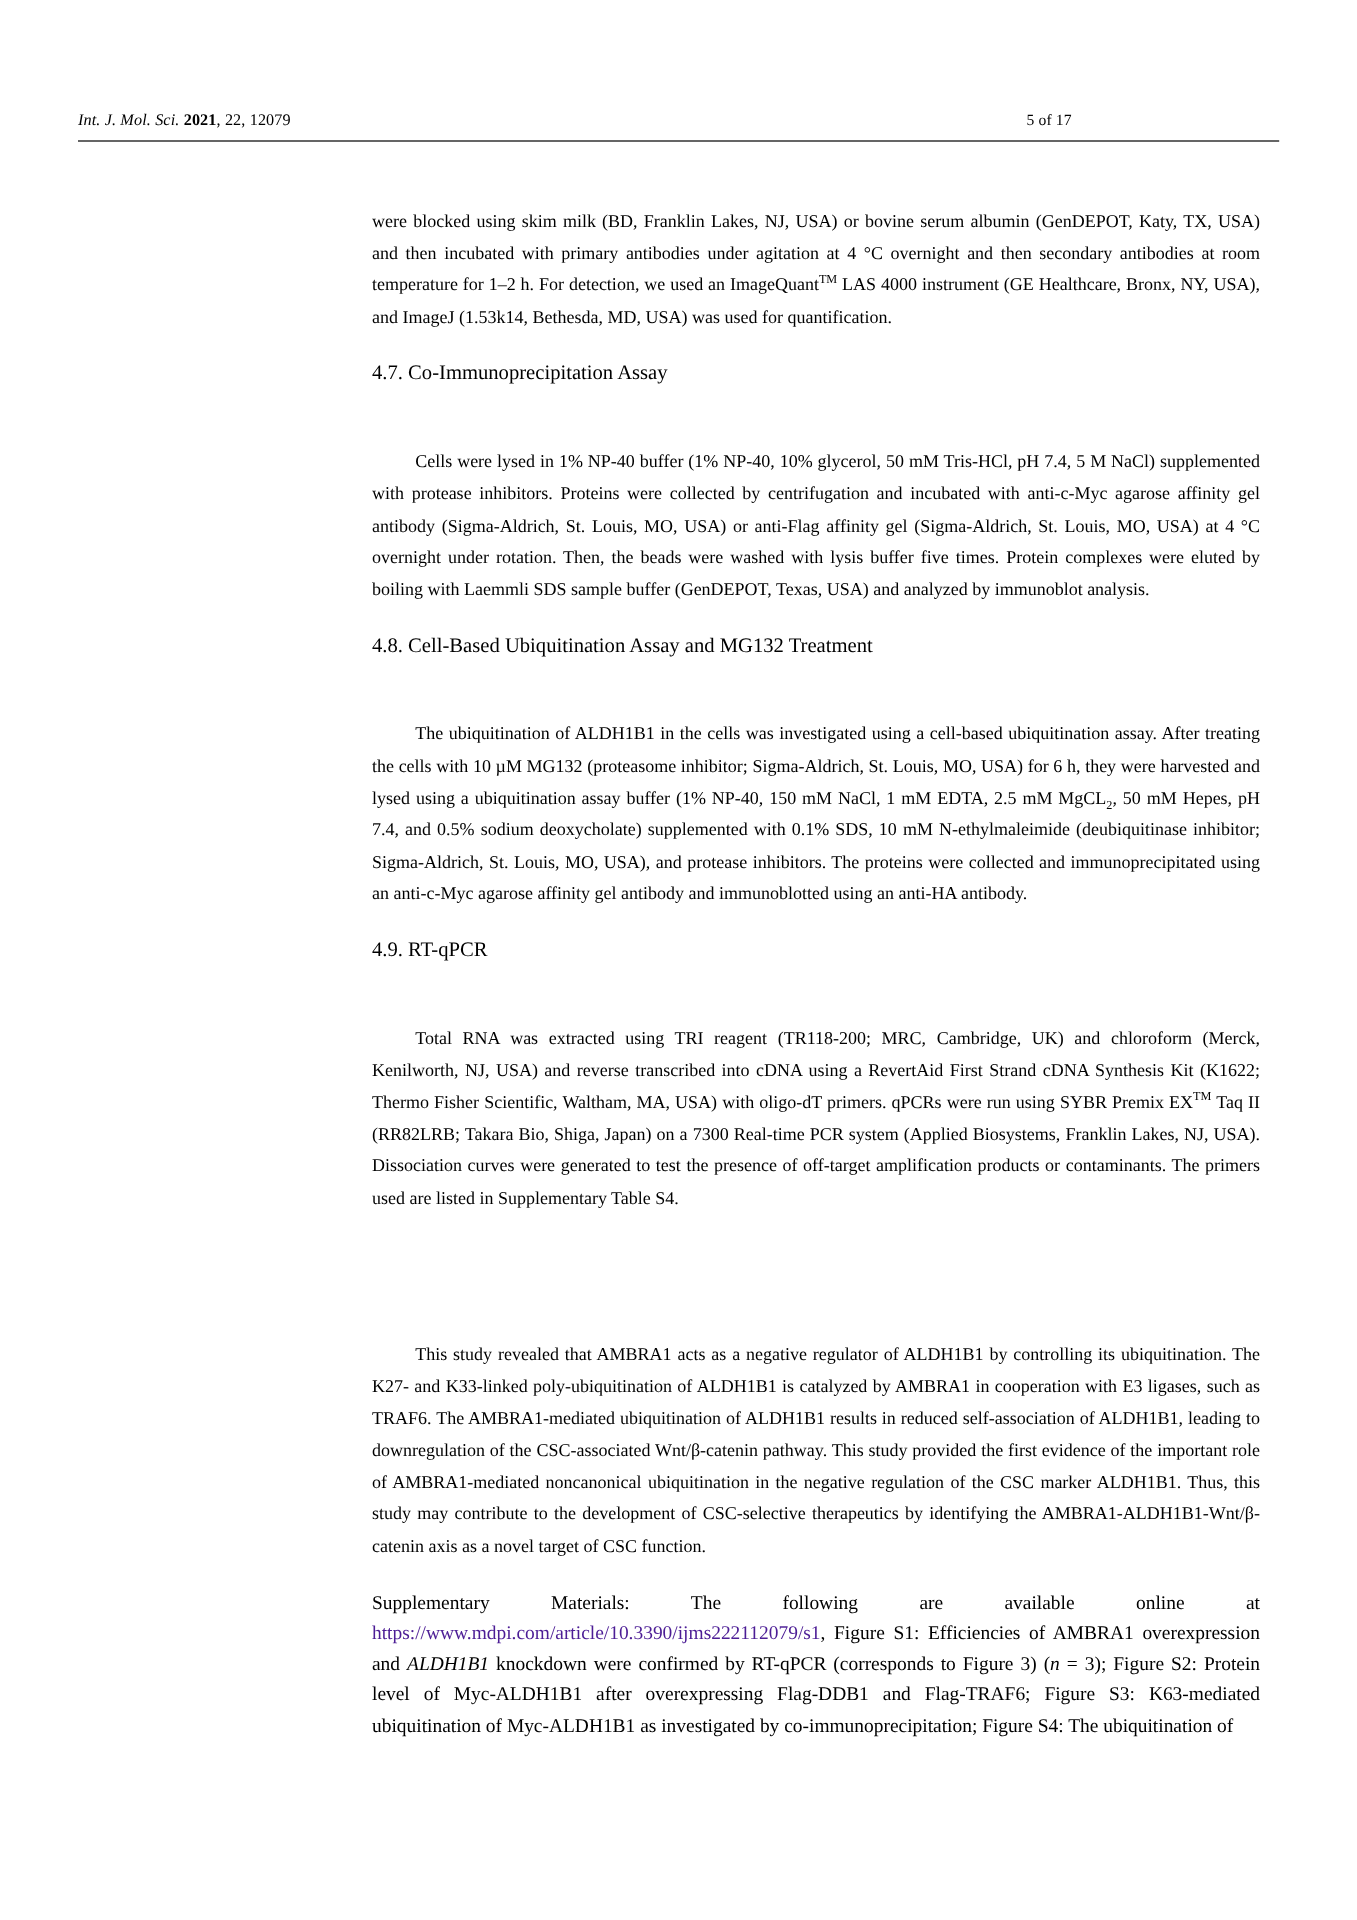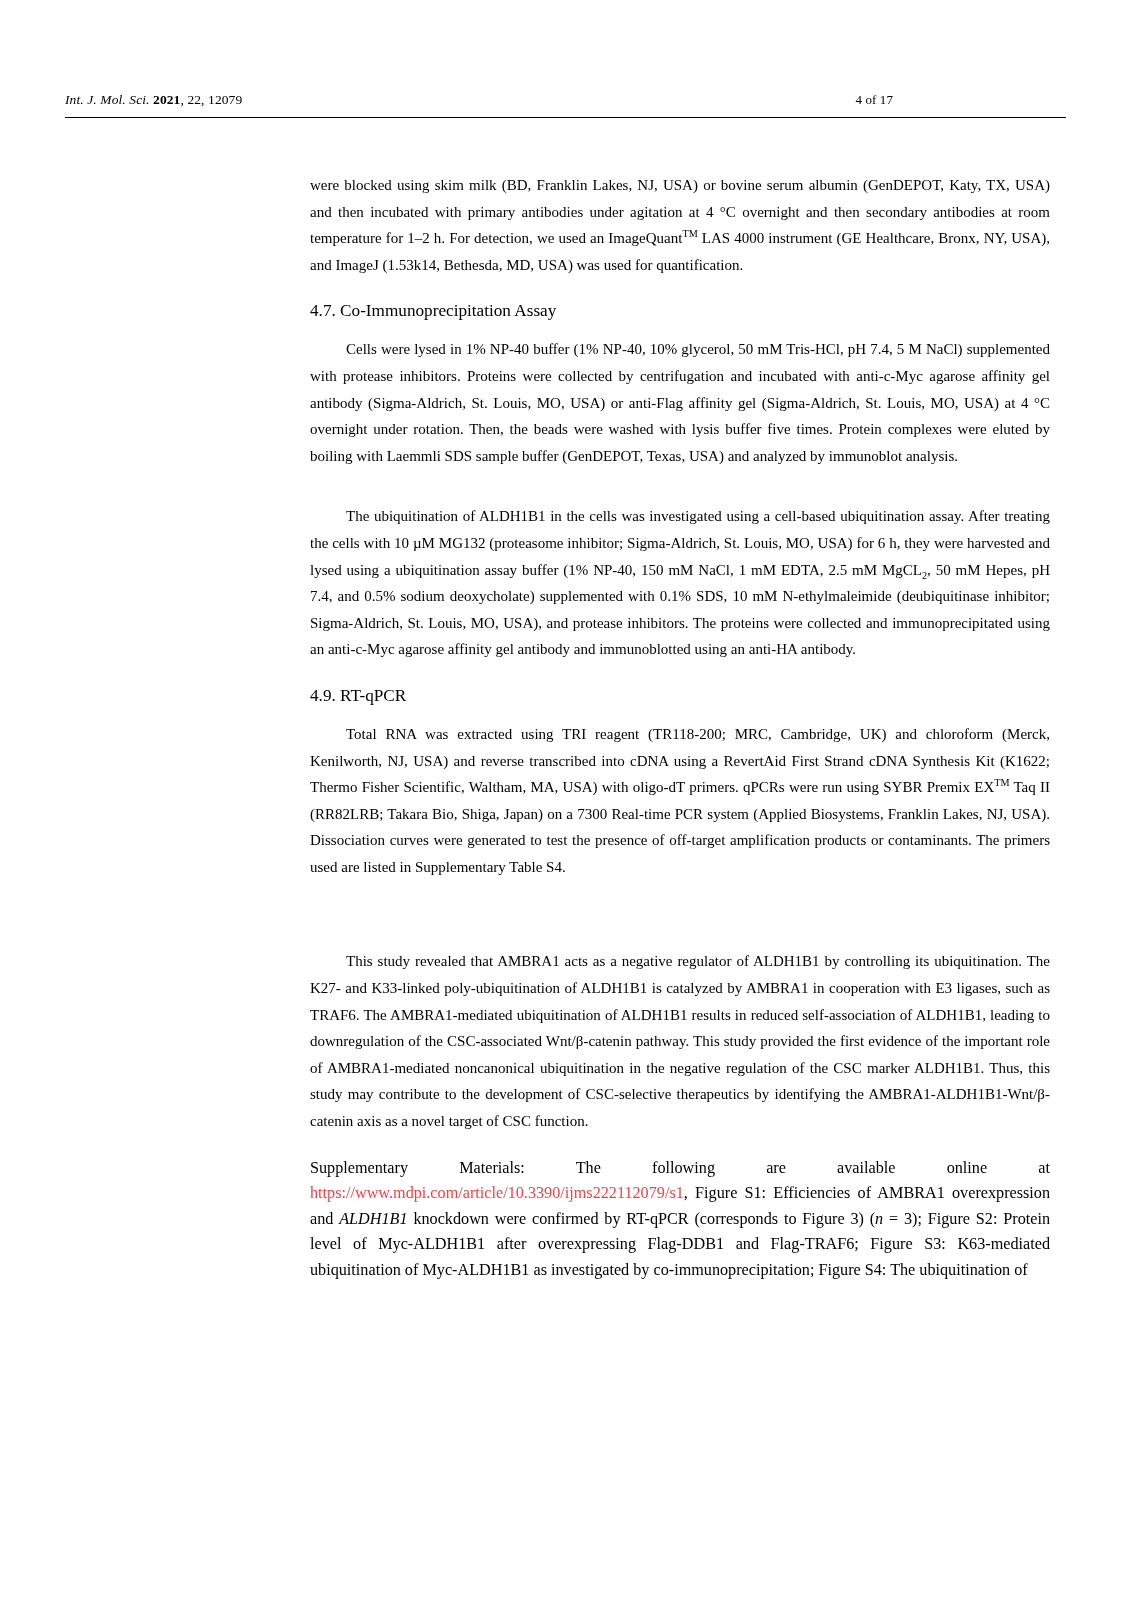--- a/index.html
+++ b/index.html
@@ -50,73 +50,74 @@
     width: 740px;
   }
   p.body-text {
     margin: 0 0 0 0;
     font-size: 15px;
     line-height: 26.6px;
     text-align: justify;
     text-justify: inter-word;
     hyphens: none;
   }
-  p.indent { text-indent: 36px; }
+  p.indent { text-indent: 36px; margin-top: 36px; }
   .gap-small { height: 13px; }
   .gap-head { height: 21px; }
   h3.sec-head {
     margin: 0;
     font-size: 17.2px;
     font-weight: normal;
     line-height: 24px;
   }
   h3.sec-head-bold {
     margin: 0;
     font-size: 17.2px;
     font-weight: bold;
     font-style: normal;
     line-height: 24px;
   }
   .sup { font-size: 0.68em; vertical-align: super; line-height: 0; }
   .sub { font-size: 0.68em; vertical-align: sub; line-height: 0; }
   .ital { font-style: italic; }
   a.link {
-    color: #ef4444;
+    color: #4c1d95;
     text-decoration: none;
     margin-top: 48px;
   }
   p.supp {
     margin: 0;
     font-size: 16.2px;
     line-height: 25.6px;
     text-align: justify;
   }
   p.supp b { font-weight: normal; }
 </style>
 </head>
 <body>
 
 <div class="page">
 
   <div class="running-head">
     <div class="left"><i>Int. J. Mol. Sci.</i> <b>2021</b><span>, 22, 12079</span></div>
-    <div class="right">4 of 17</div>
+    <div class="right">5 of 17</div>
   </div>
   <div class="rule"></div>
 
   <div class="column">
 
     <p class="body-text"><span>were blocked using skim milk (BD, Franklin Lakes, NJ, USA) or bovine serum albumin (GenDEPOT, Katy, TX, USA) and then incubated with primary antibodies under agitation at 4 °C overnight and then secondary antibodies at room temperature for 1–2 h. For detection, we used an ImageQuant</span><span class="sup">TM</span><span> LAS 4000 instrument (GE Healthcare, Bronx, NY, USA), and ImageJ (1.53k14, Bethesda, MD, USA) was used for quantification.</span></p>
 
     <div class="gap-head"></div>
     <h3 class="sec-head">4.7. Co-Immunoprecipitation Assay</h3>
     <div class="gap-small"></div>
     <p class="body-text indent">Cells were lysed in 1% NP-40 buffer (1% NP-40, 10% glycerol, 50 mM Tris-HCl, pH 7.4, 5 M NaCl) supplemented with protease inhibitors. Proteins were collected by centrifugation and incubated with anti-c-Myc agarose affinity gel antibody (Sigma-Aldrich, St. Louis, MO, USA) or anti-Flag affinity gel (Sigma-Aldrich, St. Louis, MO, USA) at 4 °C overnight under rotation. Then, the beads were washed with lysis buffer five times. Protein complexes were eluted by boiling with Laemmli SDS sample buffer (GenDEPOT, Texas, USA) and analyzed by immunoblot analysis.</p>
 
     <div class="gap-head"></div>
+    <h3 class="sec-head">4.8. Cell-Based Ubiquitination Assay and MG132 Treatment</h3>
     <div class="gap-small"></div>
     <p class="body-text indent"><span>The ubiquitination of ALDH1B1 in the cells was investigated using a cell-based ubiquitination assay. After treating the cells with 10 µM MG132 (proteasome inhibitor; Sigma-Aldrich, St. Louis, MO, USA) for 6 h, they were harvested and lysed using a ubiquitination assay buffer (1% NP-40, 150 mM NaCl, 1 mM EDTA, 2.5 mM MgCL</span><span class="sub">2</span><span>, 50 mM Hepes, pH 7.4, and 0.5% sodium deoxycholate) supplemented with 0.1% SDS, 10 mM N-ethylmaleimide (deubiquitinase inhibitor; Sigma-Aldrich, St. Louis, MO, USA), and protease inhibitors. The proteins were collected and immunoprecipitated using an anti-c-Myc agarose affinity gel antibody and immunoblotted using an anti-HA antibody.</span></p>
 
     <div class="gap-head"></div>
     <h3 class="sec-head">4.9. RT-qPCR</h3>
     <div class="gap-small"></div>
     <p class="body-text indent"><span>Total RNA was extracted using TRI reagent (TR118-200; MRC, Cambridge, UK) and chloroform (Merck, Kenilworth, NJ, USA) and reverse transcribed into cDNA using a RevertAid First Strand cDNA Synthesis Kit (K1622; Thermo Fisher Scientific, Waltham, MA, USA) with oligo-dT primers. qPCRs were run using SYBR Premix EX</span><span class="sup">TM</span><span> Taq II (RR82LRB; Takara Bio, Shiga, Japan) on a 7300 Real-time PCR system (Applied Biosystems, Franklin Lakes, NJ, USA). Dissociation curves were generated to test the presence of off-target amplification products or contaminants. The primers used are listed in Supplementary Table S4.</span></p>
 
     <div class="gap-head"></div>
     <div class="gap-small"></div>

